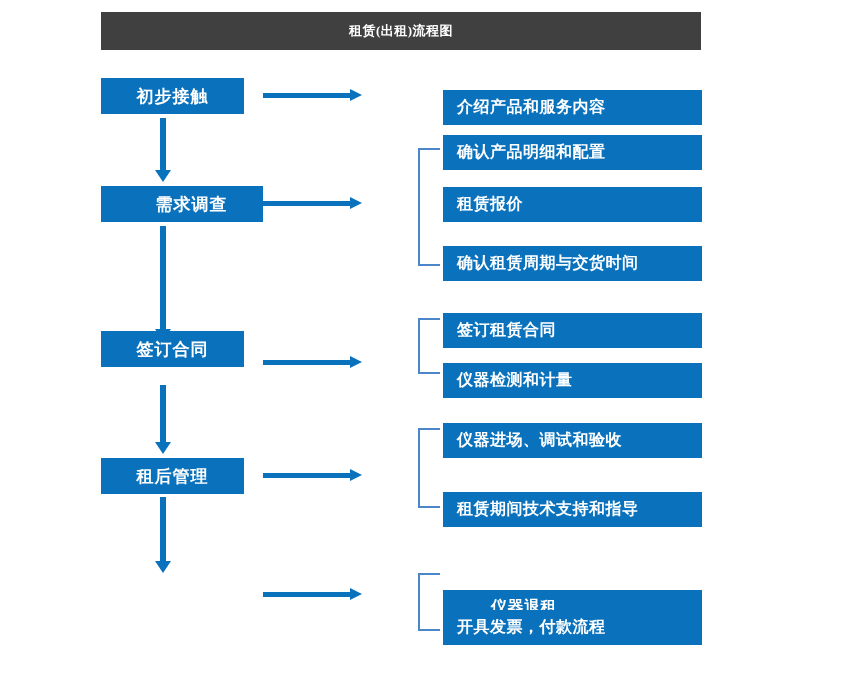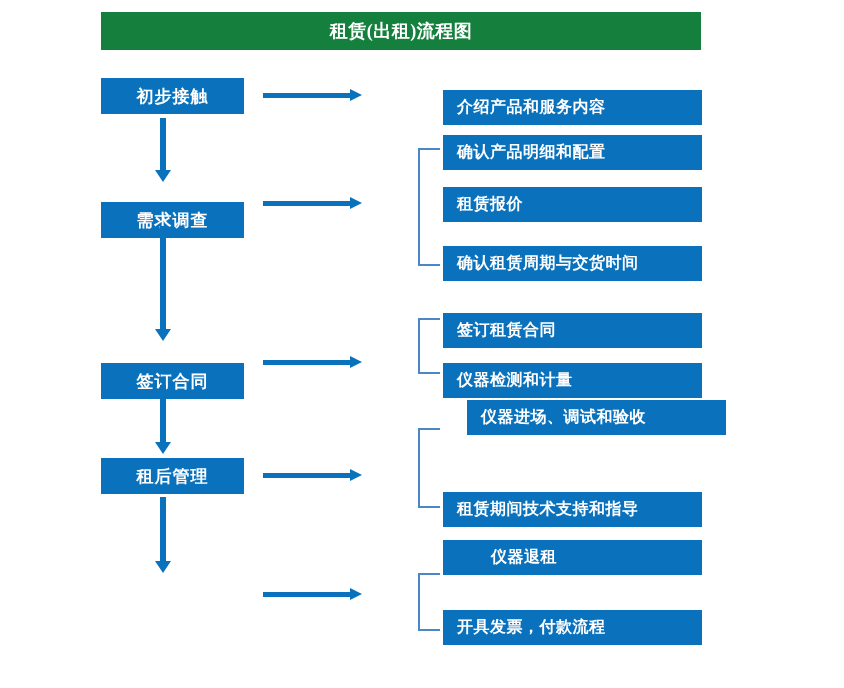--- a/index.html
+++ b/index.html
@@ -18,23 +18,23 @@
     overflow: hidden;
   }
 
   
   .title-bar {
     position: absolute;
     left: 101px;
     top: 12px;
     width: 600px;
     height: 38px;
-    background: #15803d;
+    background: #404040;
     color: #ffffff;
-    font-size: 18px;
+    font-size: 13px;
     font-weight: bold;
     display: flex;
     align-items: center;
     justify-content: center;
     letter-spacing: 0.5px;
   }
 
   
   .stage-box {
     position: absolute;
@@ -132,22 +132,22 @@
   }
 </style>
 </head>
 <body>
 
 <div id="flowchart">
 
   <div class="title-bar">租赁(出租)流程图</div>
 
   <div class="stage-box" style="top:78px;">初步接触</div>
-  <div class="stage-box" style="top:202px;">需求调查</div>
-  <div class="stage-box" style="top:331px;margin-top:32px;">签订合同</div>
+  <div class="stage-box" style="top:186px;padding-left:19px;">需求调查</div>
+  <div class="stage-box" style="top:331px;">签订合同</div>
   <div class="stage-box" style="top:458px;">租后管理</div>
 
   <div class="v-arrow" style="top:118px; height:64px;">
     <div class="shaft"></div>
     <div class="head"></div>
   </div>
   <div class="v-arrow" style="top:226px; height:115px;">
     <div class="shaft"></div>
     <div class="head"></div>
   </div>
@@ -188,19 +188,19 @@
 
   <div class="detail-box" style="top:90px;">介绍产品和服务内容</div>
 
   <div class="detail-box" style="top:135px;">确认产品明细和配置</div>
   <div class="detail-box" style="top:246px;">确认租赁周期与交货时间</div>
   <div class="detail-box" style="top:187px;">租赁报价</div>
 
   <div class="detail-box" style="top:313px;">签订租赁合同</div>
   <div class="detail-box" style="top:363px;">仪器检测和计量</div>
 
-  <div class="detail-box" style="top:400px;margin-left:24px;">仪器进场、调试和验收</div>
+  <div class="detail-box" style="top:423px;">仪器进场、调试和验收</div>
   <div class="detail-box" style="top:492px;">租赁期间技术支持和指导</div>
 
-  <div class="detail-box" style="top:540px;padding-left:48px;">仪器退租</div>
+  <div class="detail-box" style="top:590px;padding-left:48px;">仪器退租</div>
   <div class="detail-box" style="top:610px;">开具发票，付款流程</div>
 
 </div>
 
 </body></html>

